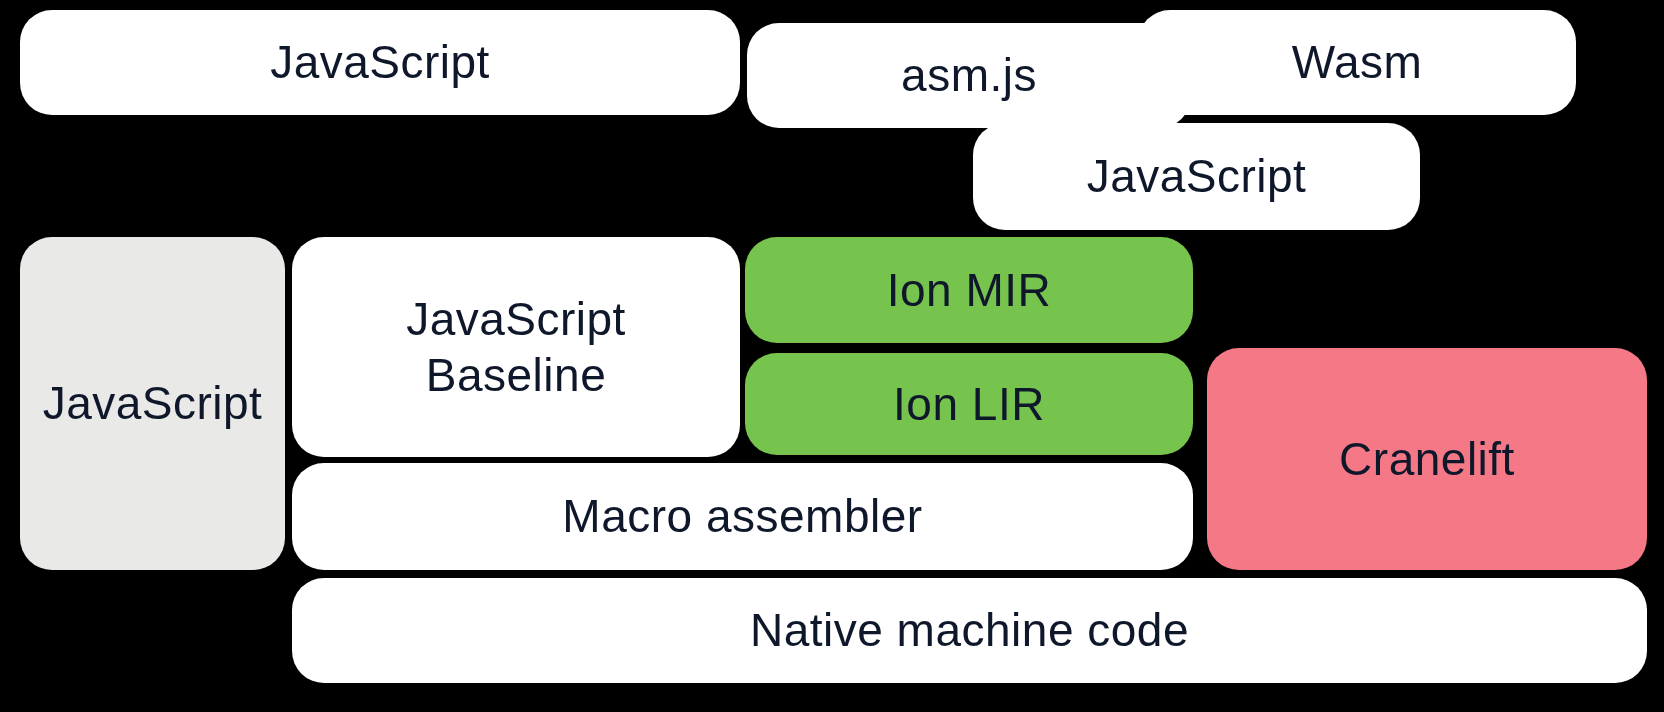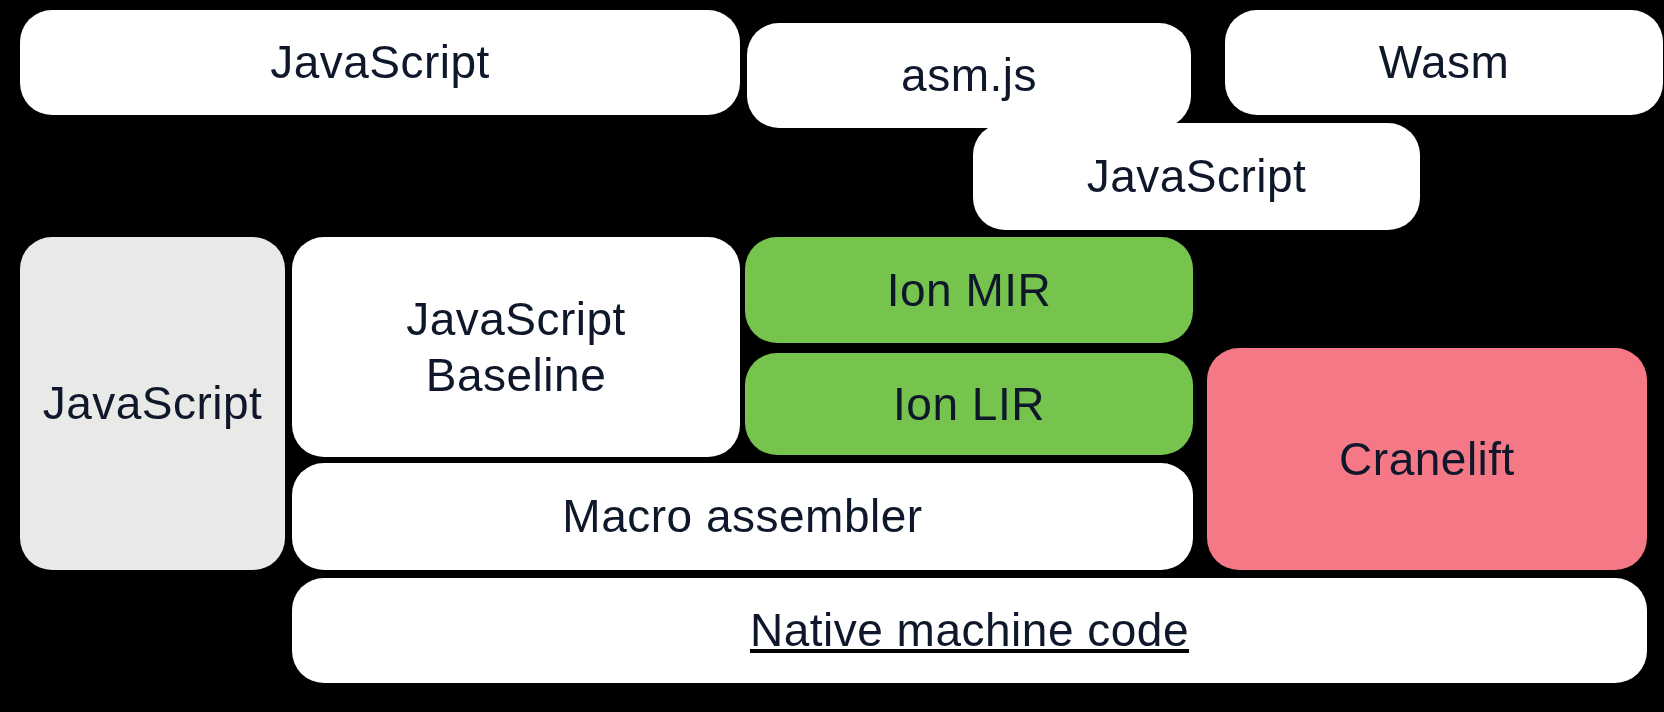--- a/index.html
+++ b/index.html
@@ -32,30 +32,30 @@
     letter-spacing: 0.5px;
   }
   .c-white { background: #ffffff; }
   .c-gray  { background: #e9e9e8; }
   .c-green { background: #76c44d; }
   .c-pink  { background: #f57886; }
 
   
   #box-javascript          { left: 20px;   top: 10px;  width: 720px;  height: 105px; }
   #box-asm-js              { left: 747px;  top: 10px;  width: 444px;  height: 105px; margin-top: 13px; }
-  #box-wasm                { left: 1225px; top: 10px;  width: 438px;  height: 105px; justify-content: center; }
+  #box-wasm                { left: 1138px; top: 10px;  width: 438px;  height: 105px; justify-content: center; }
   #box-javascript-bytecode { left: 20px;   top: 123px; width: 943px;  height: 107px; }
   #box-baldrmonkey         { left: 973px;  top: 123px; width: 447px;  height: 107px; }
   #box-interpreter         { left: 20px;   top: 237px; width: 265px;  height: 333px; }
   #box-javascript-baseline { left: 292px;  top: 237px; width: 448px;  height: 220px; }
   #box-ion-mir             { left: 745px;  top: 237px; width: 448px;  height: 106px; align-items: center; }
   #box-ion-lir             { left: 745px;  top: 353px; width: 448px;  height: 102px; }
   #box-cranelift           { left: 1207px; top: 348px; width: 440px;  height: 222px; }
   #box-macro-assembler     { left: 292px;  top: 463px; width: 901px;  height: 107px; }
-  #box-native-machine-code { left: 292px;  top: 578px; width: 1355px; height: 105px; text-decoration: underline; }
+  #box-native-machine-code { left: 292px;  top: 578px; width: 1355px; height: 105px; }
 </style>
 </head>
 <body>
 
 <div id="stage">
 
   <div class="box c-white" id="box-javascript">
     <span class="label">JavaScript</span>
   </div>
 

